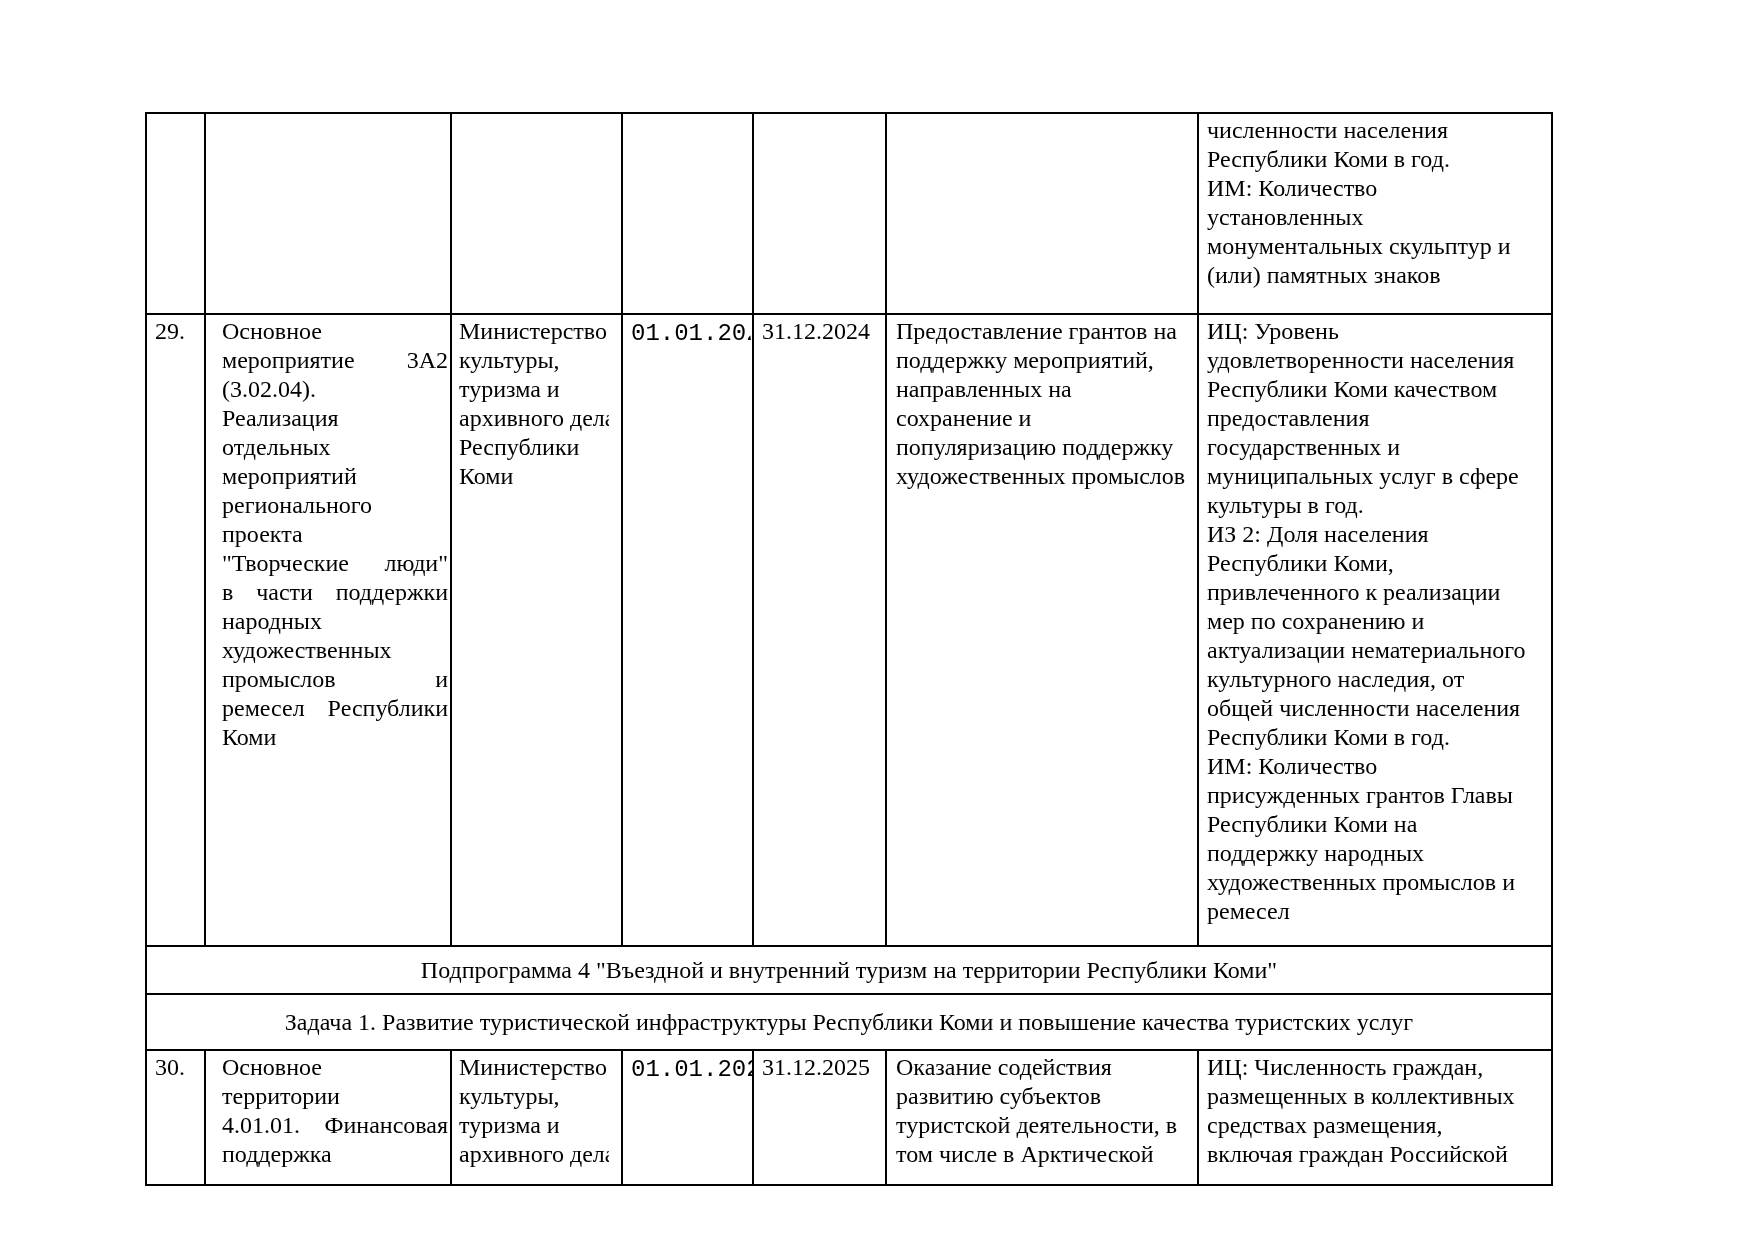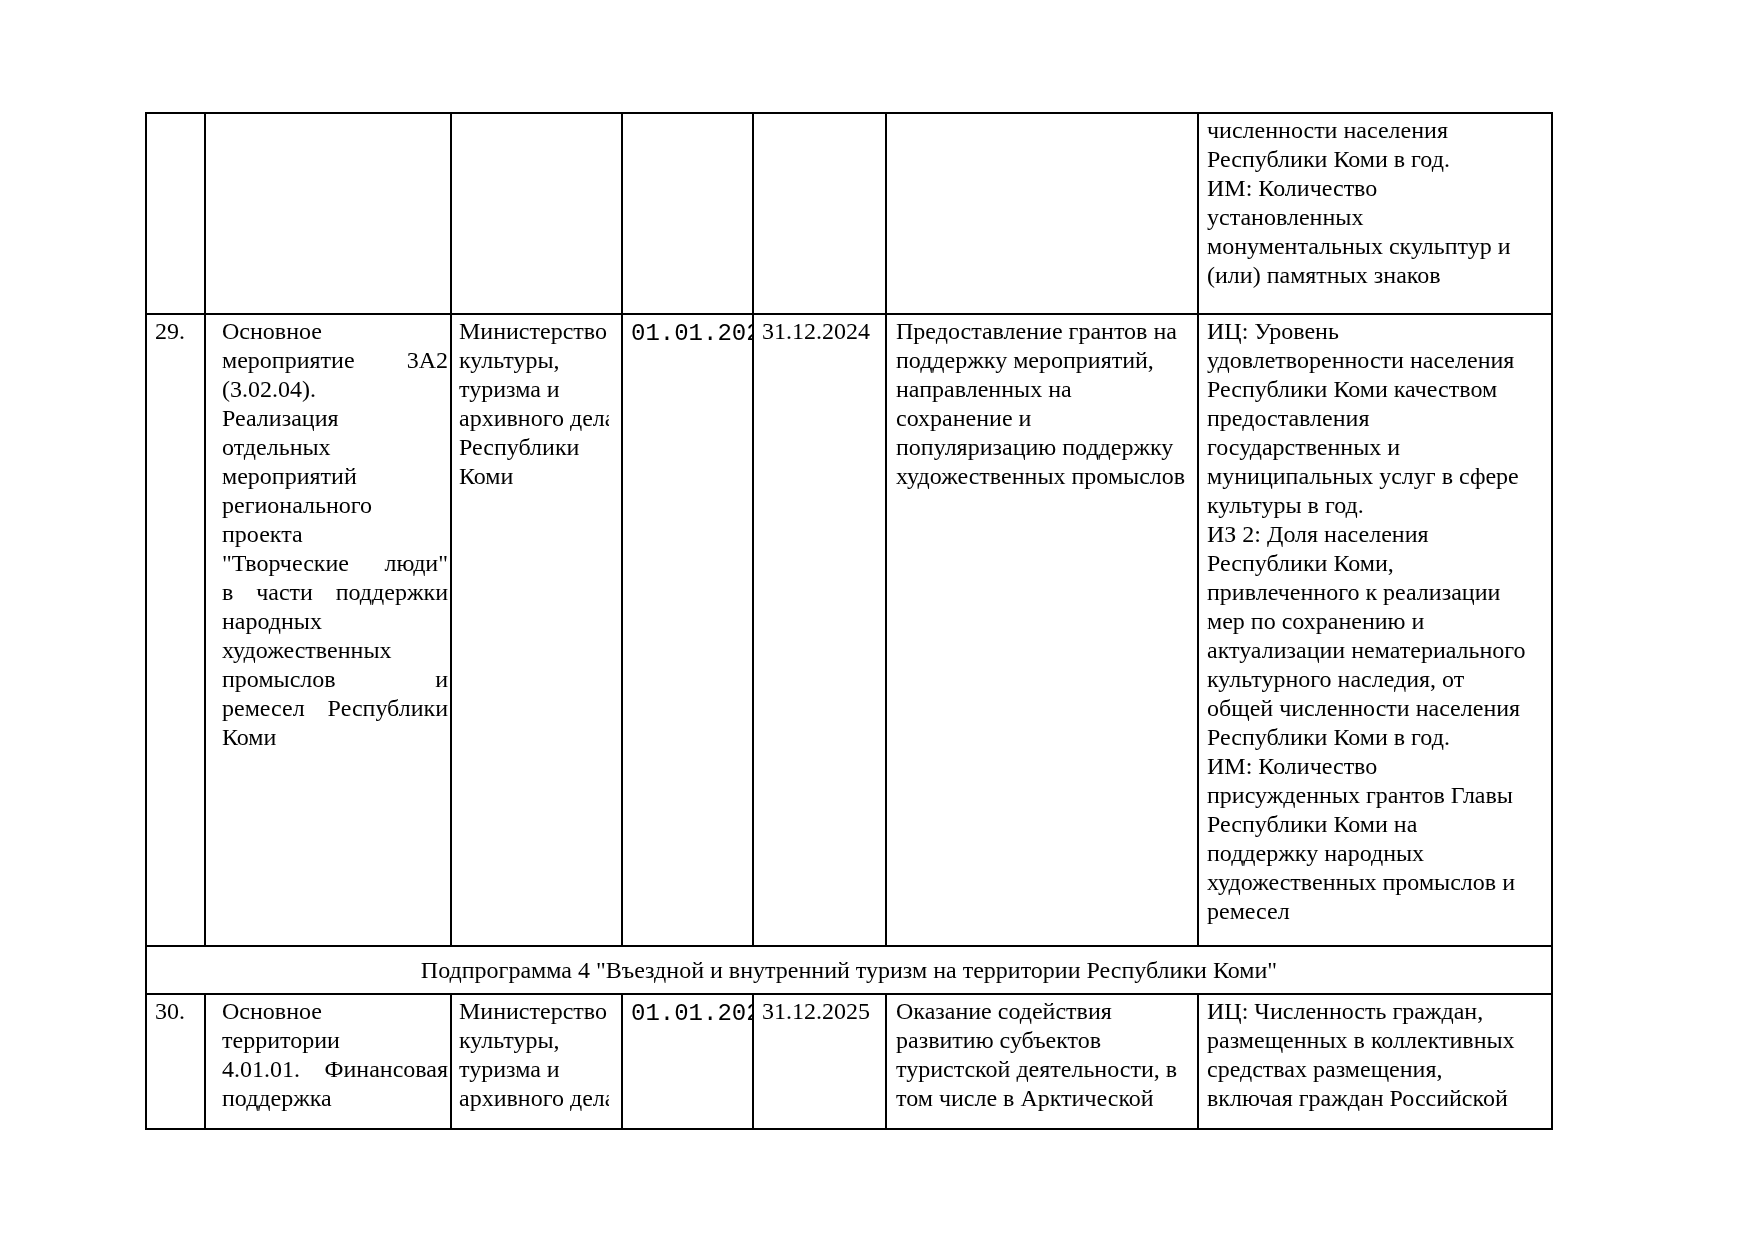--- a/index.html
+++ b/index.html
@@ -54,21 +54,21 @@
     text-align-last: auto;
   }
 
   td.section-cell {
     vertical-align: middle;
     text-align: center;
     padding: 2px 6px;
   }
 
   tr.r-cont  td { height: 195px; }
-  tr.r-29    td { height: 626px; }
+  tr.r-29    td { height: 626px; border-radius: 27px; }
   tr.r-sub   td { height: 42px; }
   tr.r-task  td { height: 50px; }
   tr.r-30    td { height: 129px; margin-left: 20px; }
 </style>
 </head>
 <body>
 
 <table class="doc-table">
   <colgroup>
     <col style="width:59px">
@@ -157,20 +157,23 @@
           <div class="jline">поддержку народных</div>
           <div class="jline">художественных промыслов и</div>
           <div class="jline">ремесел</div>
         </td>
   </tr>
 
   <tr class="r-sub">
     <td class="section-cell" colspan="7">Подпрограмма 4 "Въездной и внутренний туризм на территории Республики Коми"</td>
   </tr>
 
+  <tr class="r-task">
+    <td class="section-cell" colspan="7">Задача 1. Развитие туристической инфраструктуры Республики Коми и повышение качества туристских услуг</td>
+  </tr>
 
   <tr class="r-30">
     <td class="c1">30.</td>
     <td class="c2 cell-just">
           <div class="jline">Основное</div>
           <div class="jline">территории</div>
           <div class="jline">4.01.01. Финансовая</div>
           <div class="jline">поддержка</div>
         </td>
     <td class="c3 cell-left">

